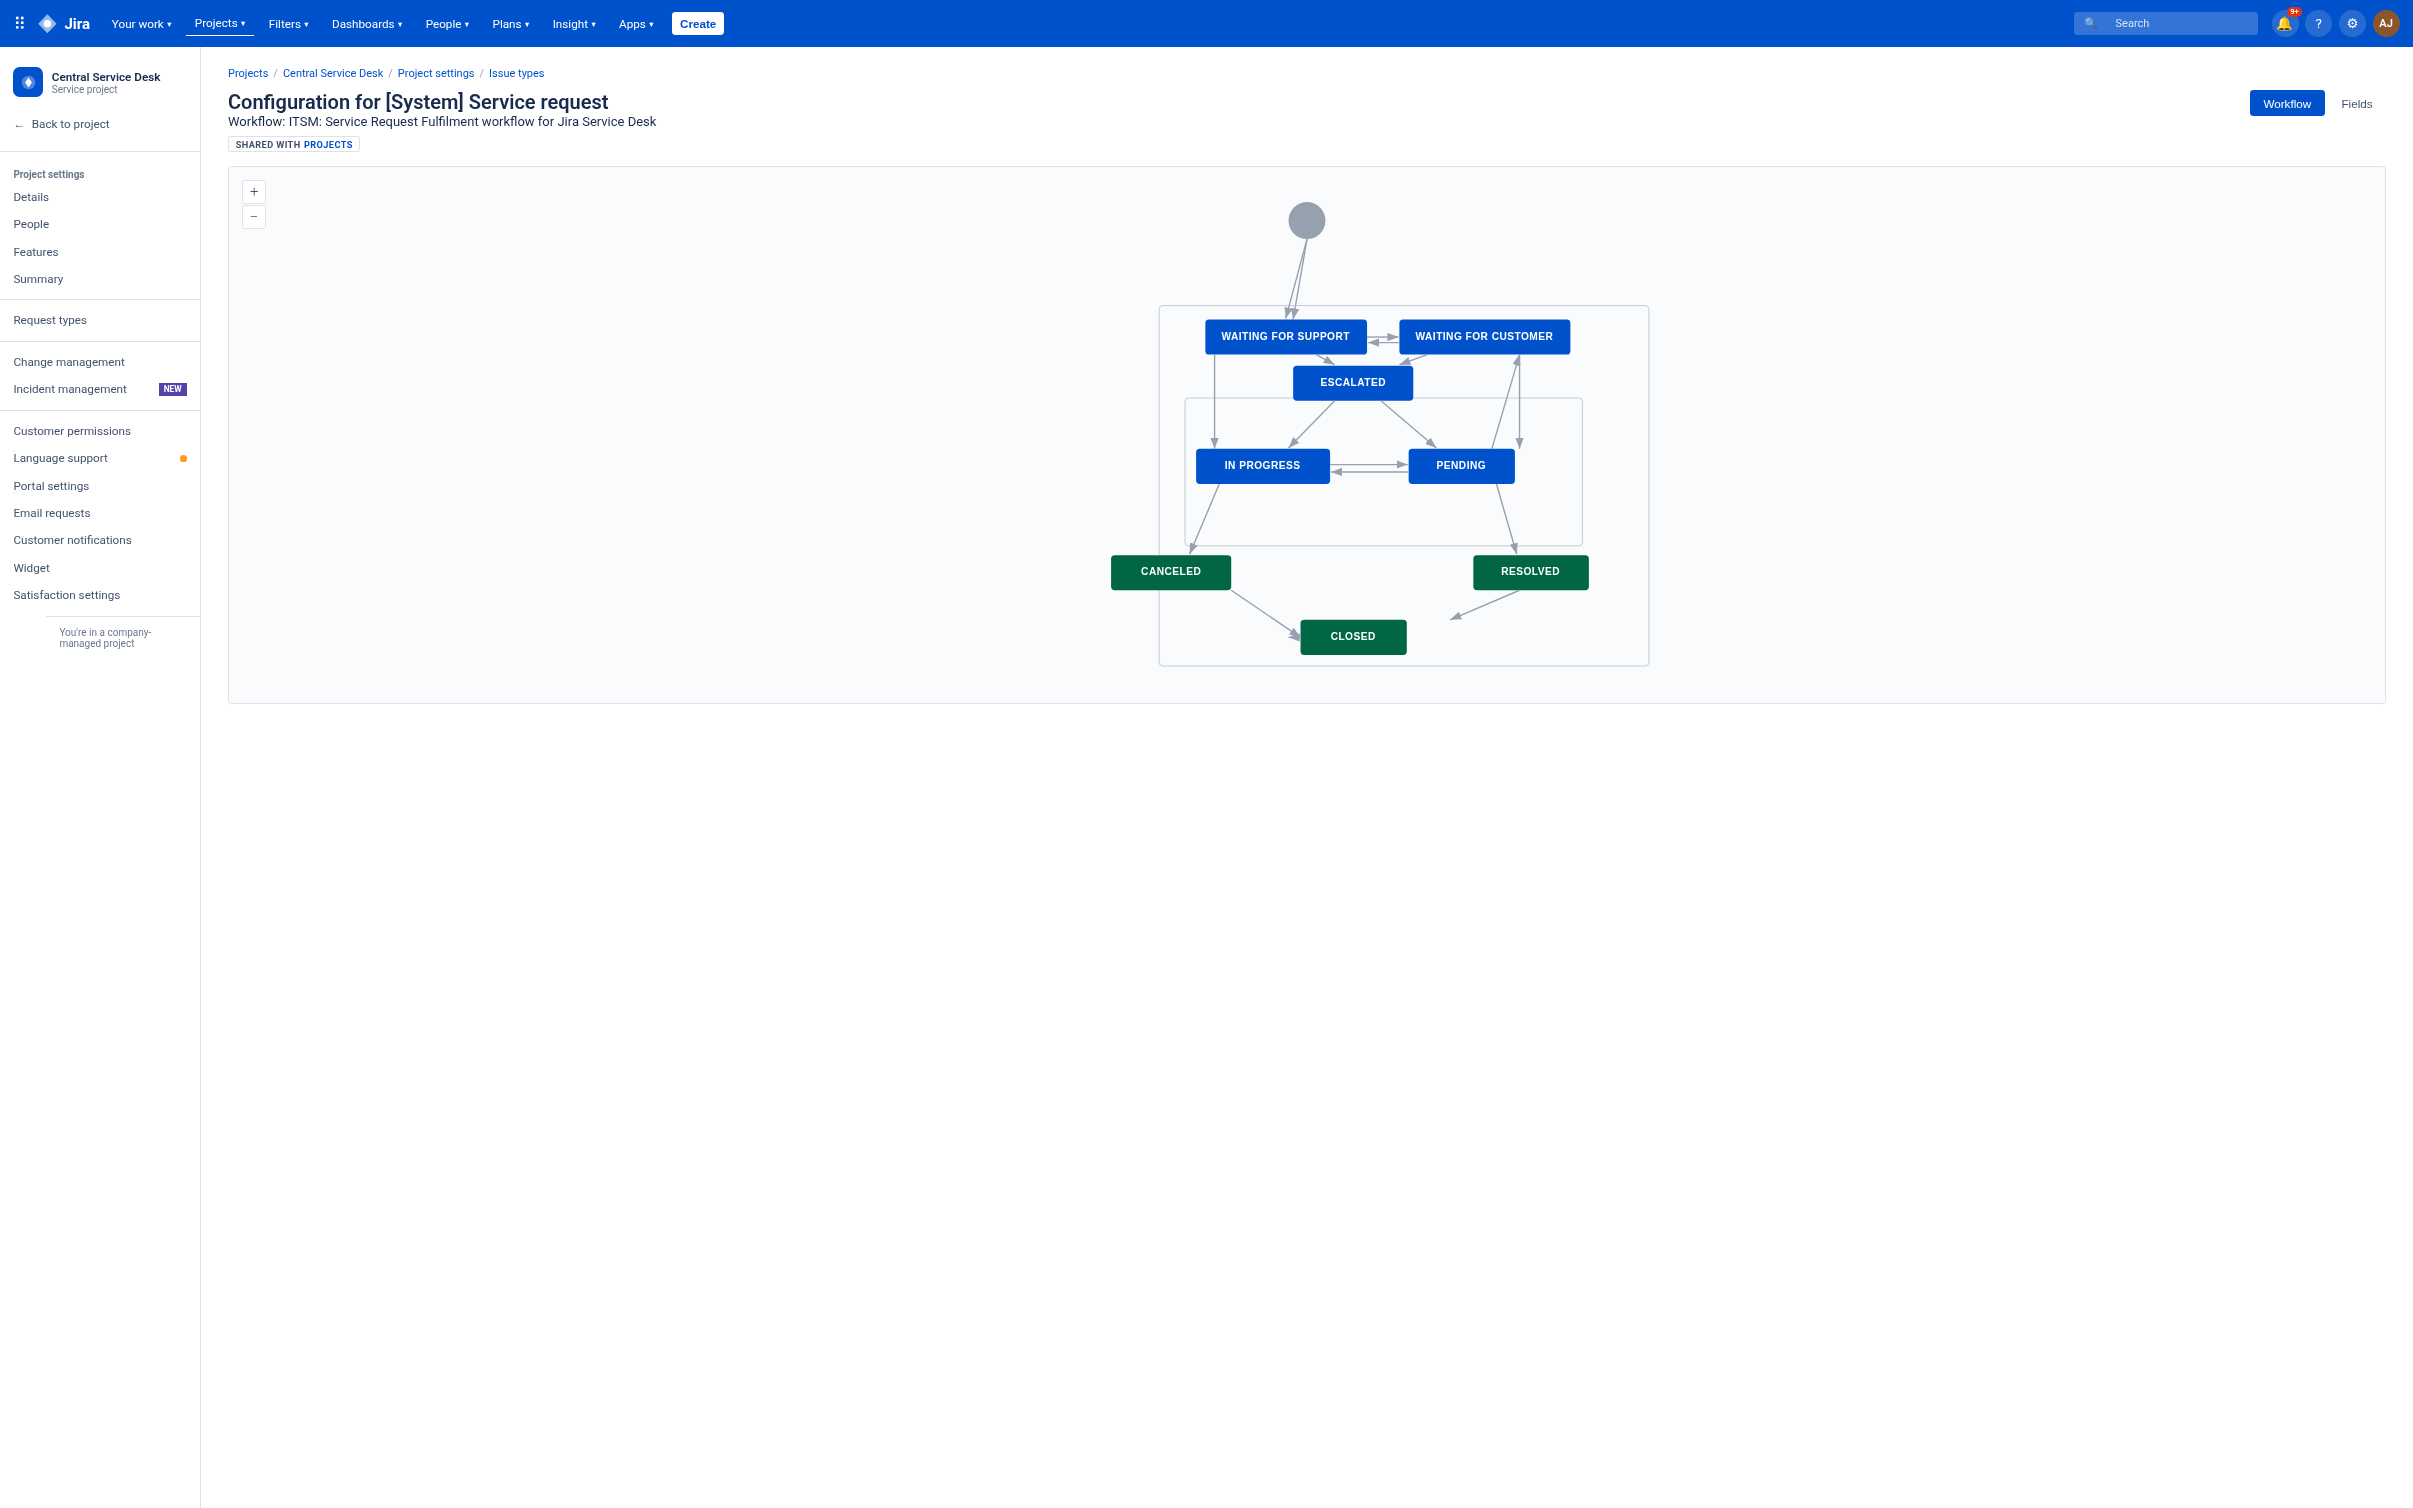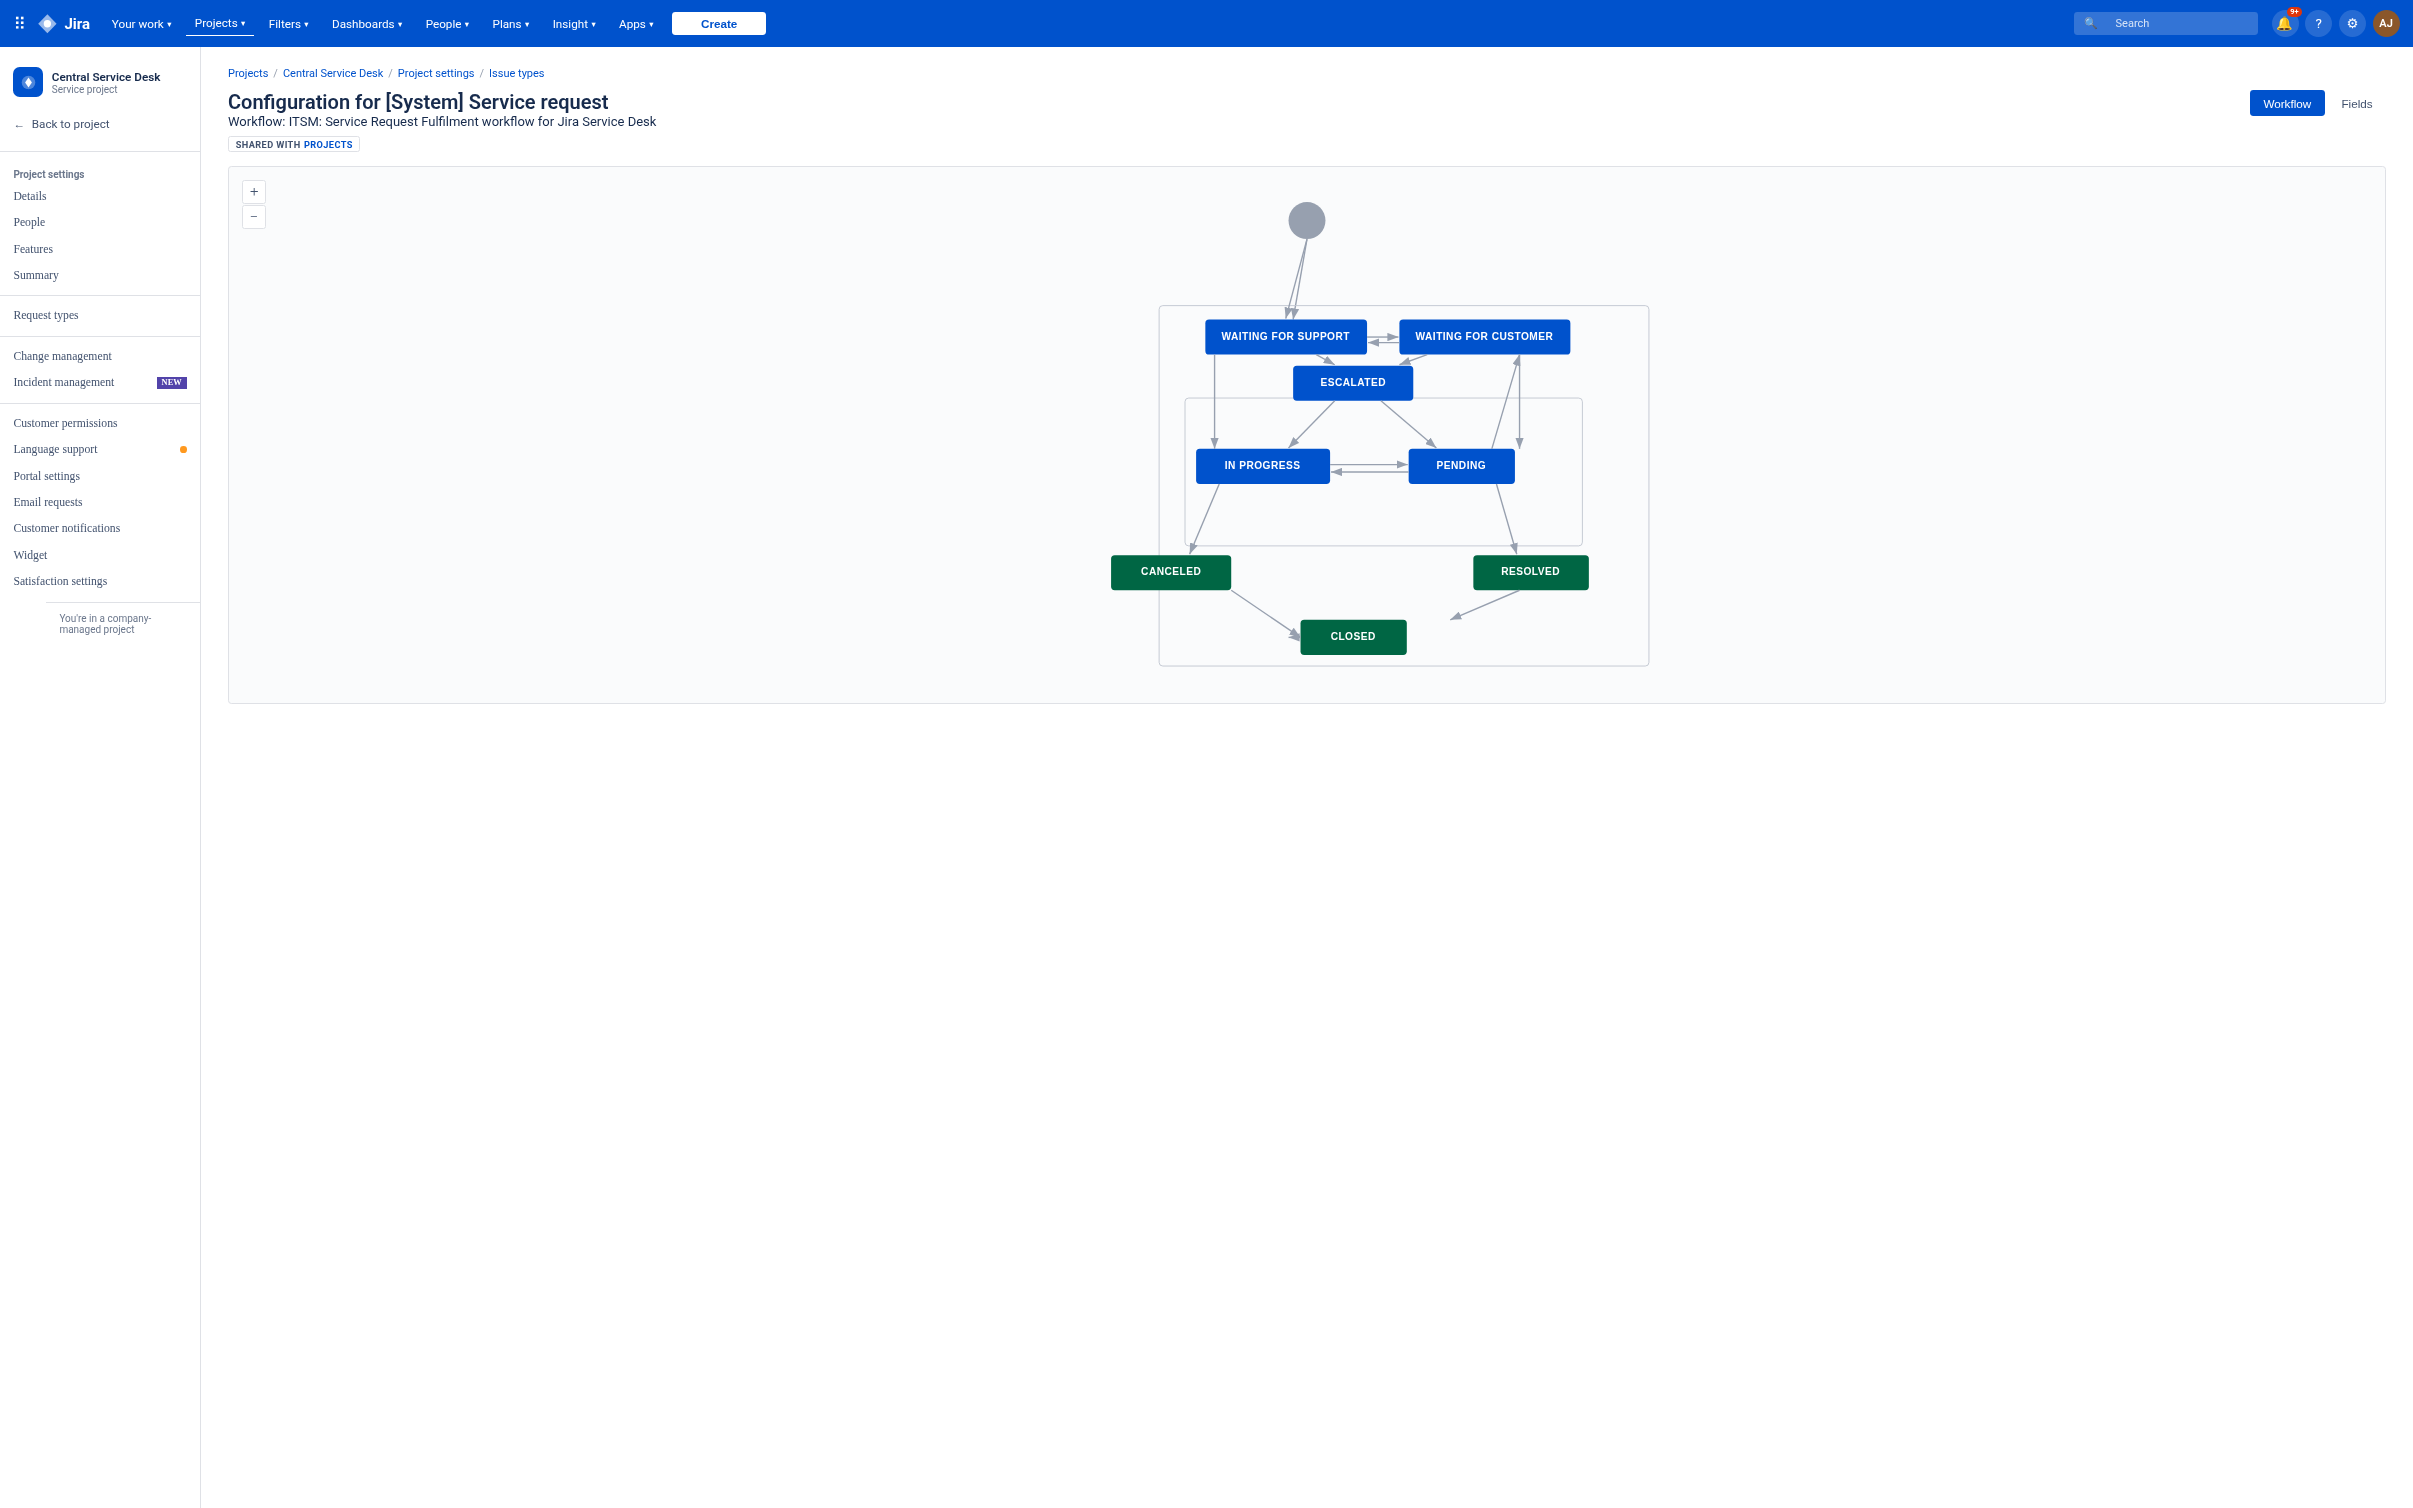--- a/index.html
+++ b/index.html
@@ -14,21 +14,21 @@
     .topnav-grid-icon { color: #fff; font-size: 17px; cursor: pointer; margin-right: 3.4px; }
     .topnav-logo { display: flex; align-items: center; gap: 5px; color: #fff; font-weight: 700; font-size: 15px; margin-right: 6.7px; }
     .topnav-logo svg { width: 23.5px; height: 23.5px; }
     .topnav-item {
       color: #fff; font-size: 11.7px; padding: 5px 8.4px; border-radius: 3.4px;
       cursor: pointer; display: flex; align-items: center; gap: 3.4px; white-space: nowrap;
     }
     .topnav-item .chevron { font-size: 8.4px; }
     .topnav-create {
       background: #fff; color: #0052cc; font-weight: 600; font-size: 11.7px;
-      padding: 5px 29px; border-radius: 3.4px; cursor: pointer; margin-left: 3.4px; border: none;
+      padding: 5px 8px; border-radius: 3.4px; cursor: pointer; margin-left: 3.4px; border: none;
     }
     .topnav-spacer { flex: 1; }
     .topnav-search {
       display: flex; align-items: center; background: rgba(255,255,255,0.2);
       border-radius: 3.4px; padding: 5px 10px; gap: 6.7px; min-width: 184px; cursor: text;
     }
     .topnav-search span { color: rgba(255,255,255,0.8); font-size: 11px; }
     .topnav-search-icon { color: rgba(255,255,255,0.8); font-size: 11.7px; }
     .topnav-icons { display: flex; align-items: center; gap: 6.7px; margin-left: 6.7px; }
     .topnav-icon-btn {
@@ -72,21 +72,20 @@
     }
     .sidebar-divider { height: 0.8px; background: #dfe1e6; margin: 6.7px 0; }
     .sidebar-section-title {
       font-weight: 700; font-size: 10px; color: #6b778c;
       padding: 10px 13.4px 3.4px; text-transform: none;
     }
     .sidebar-item {
       padding: 6.7px 13.4px; cursor: pointer; color: #42526e; font-size: 11.7px;
       display: flex; align-items: center; justify-content: space-between;
       border-radius: 0;
-      font-family: Liberation Serif, serif;
     }
     .sidebar-badge-new {
       background: #5243aa; color: #fff; font-size: 8.4px; font-weight: 700;
       padding: 1.7px 5px; border-radius: 0;
     }
     .sidebar-badge-dot {
       width: 6.7px; height: 6.7px; border-radius: 50%; background: #ff991f;
     }
     .sidebar-footer {
       padding: 10px 13.4px; font-size: 10px; color: #6b778c;

